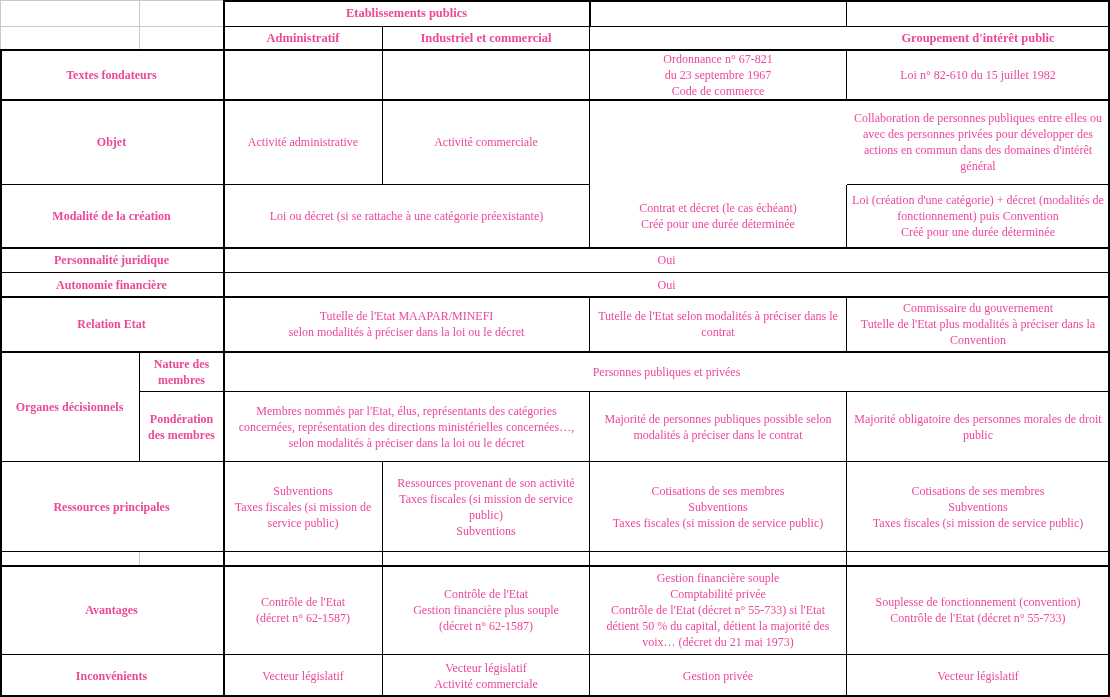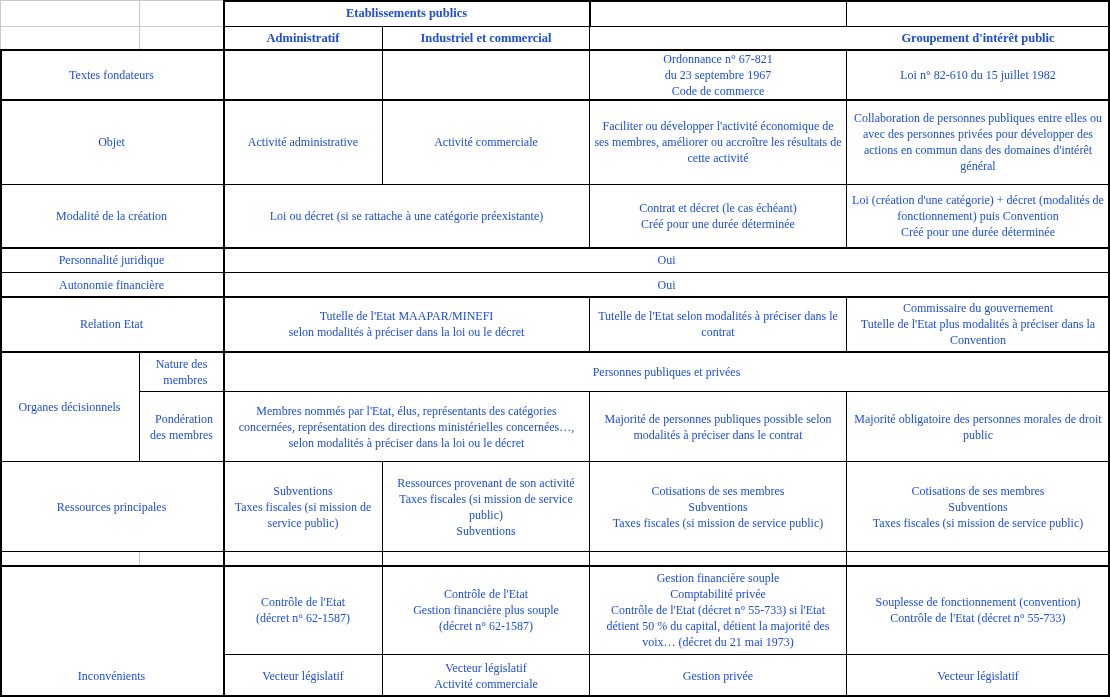--- a/index.html
+++ b/index.html
@@ -1,41 +1,41 @@
 <!DOCTYPE html>
 <html><head>
 <meta charset="utf-8">
 <style>
   html,body{margin:0;padding:0;background:#ffffff;}
   #canvas{
     position:relative;
     width:1110px;height:697px;
     background:#ffffff;
     font-family:"Liberation Serif","DejaVu Serif",serif;
-    color:#1d4ed8;
+    color:#ec4899;
   }
   #grid{
     position:absolute;left:0;top:0;
     width:1110px;height:697px;
     display:grid;
     grid-template-columns:140px 84px 159px 207px 257px 263px;
     grid-template-rows:27px 23px 50px 85px 63px 25px 24px 55px 40px 70px 90px 14px 89px 42px;
   }
   .cell{
     box-sizing:border-box;
     border-right:1px solid #000;
     border-bottom:1px solid #000;
     display:flex;align-items:center;justify-content:center;
     text-align:center;
     white-space:pre-line;
     padding:1px 4px;
     font-size:12px;line-height:16px;
     overflow:hidden;
   }
-  .bold{font-weight:normal;text-align:right;}
+  .bold{font-weight:bold;}
   .hdr{font-weight:bold;font-size:12.5px;}
   .gray{border-right-color:#c9c9c9;border-bottom-color:#c9c9c9;}
   .gl{border-left:1px solid #c9c9c9;}
   .gt{border-top:1px solid #c9c9c9;}
   
   .ov{position:absolute;background:#000;}
 </style>
 </head>
 <body>
 
@@ -58,21 +58,20 @@
     <div class="cell" style="grid-area:3/3/4/4"></div>
     <div class="cell" style="grid-area:3/4/4/5"></div>
     <div class="cell" style="grid-area:3/5/4/6">Ordonnance n° 67-821
 du 23 septembre 1967
 Code de commerce</div>
     <div class="cell" style="grid-area:3/6/4/7">Loi n° 82-610 du 15 juillet 1982</div>
 
     <div class="cell bold" style="grid-area:4/1/5/3">Objet</div>
     <div class="cell" style="grid-area:4/3/5/4">Activité administrative</div>
     <div class="cell" style="grid-area:4/4/5/5">Activité commerciale</div>
-    <div class="cell" style="grid-area:4/5/5/6">Faciliter ou développer l'activité économique de ses membres, améliorer ou accroître les résultats de cette activité</div>
     <div class="cell" style="grid-area:4/6/5/7">Collaboration de personnes publiques entre elles ou avec des personnes privées pour développer des actions en commun dans des domaines d'intérêt général</div>
 
     <div class="cell bold" style="grid-area:5/1/6/3">Modalité de la création</div>
     <div class="cell" style="grid-area:5/3/6/5">Loi ou décret (si se rattache à une catégorie préexistante)</div>
     <div class="cell" style="grid-area:5/5/6/6">Contrat et décret (le cas échéant)
 Créé pour une durée déterminée</div>
     <div class="cell" style="grid-area:5/6/6/7">Loi (création d'une catégorie) + décret (modalités de fonctionnement) puis Convention
 Créé pour une durée déterminée</div>
 
     <div class="cell bold" style="grid-area:6/1/7/3">Personnalité juridique</div>
@@ -111,20 +110,21 @@
 Subventions
 Taxes fiscales (si mission de service public)</div>
 
     <div class="cell gray" style="grid-area:12/1/13/2"></div>
     <div class="cell" style="grid-area:12/2/13/3"></div>
     <div class="cell" style="grid-area:12/3/13/4"></div>
     <div class="cell" style="grid-area:12/4/13/5"></div>
     <div class="cell" style="grid-area:12/5/13/6"></div>
     <div class="cell" style="grid-area:12/6/13/7"></div>
 
+    <div class="cell bold" style="grid-area:13/1/14/3">Avantages</div>
     <div class="cell" style="grid-area:13/3/14/4">Contrôle de l'Etat
 (décret n° 62-1587)</div>
     <div class="cell" style="grid-area:13/4/14/5">Contrôle de l'Etat
 Gestion financière plus souple
 (décret n° 62-1587)</div>
     <div class="cell" style="grid-area:13/5/14/6">Gestion financière souple
 Comptabilité privée
 Contrôle de l'Etat (décret n° 55-733) si l'Etat détient 50 % du capital, détient la majorité des voix… (décret du 21 mai 1973)</div>
     <div class="cell" style="grid-area:13/6/14/7">Souplesse de fonctionnement (convention)
 Contrôle de l'Etat (décret n° 55-733)</div>

